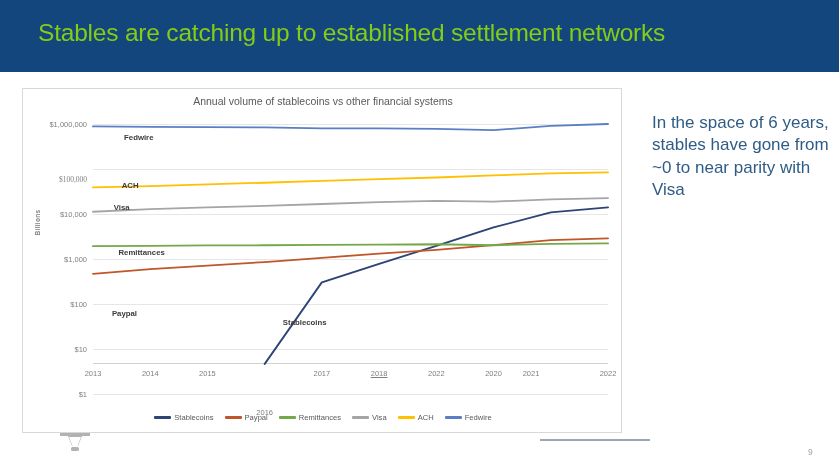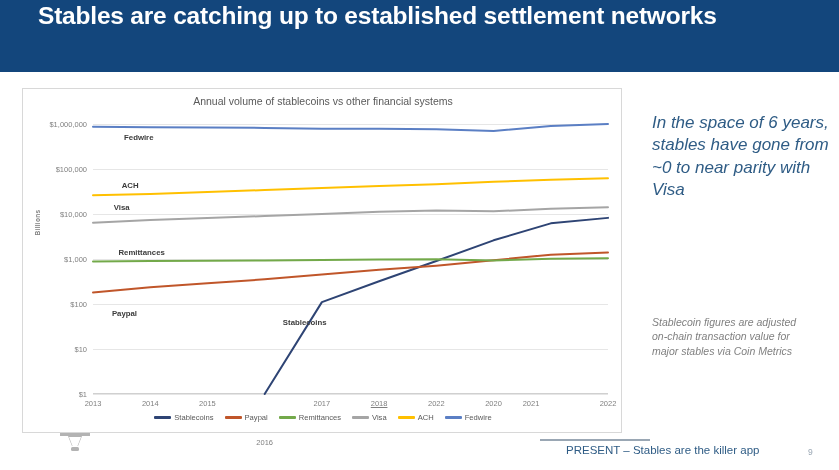--- a/index.html
+++ b/index.html
@@ -11,22 +11,22 @@
     position: relative;
   }
   #slide { position: relative; width: 839px; height: 470px; background: #fff; }
 
   
   #title-band {
     position: absolute; left: 0; top: 0; width: 839px; height: 72px;
     background: #13467C;
   }
   #title-text {
-    position: absolute; left: 38px; top: 2px;
-    color: #ffffff; font-size: 24.5px; font-weight: bold;
+    position: absolute; left: 38px; top: 19px;
+    color: #84cc16; font-size: 24.5px; font-weight: normal;
     letter-spacing: -0.2px; white-space: nowrap;
   }
 
   
   #chart-card {
     position: absolute; left: 22px; top: 88px; width: 600px; height: 345px;
     background: #ffffff; border: 1px solid #d8d8d8;
   }
   #chart-title {
     position: absolute; left: 0; top: 6px; width: 600px;
@@ -36,21 +36,21 @@
     position: absolute; left: -16px; top: 130px;
     width: 60px; text-align: center;
     transform: rotate(-90deg);
     font-size: 6.5px; color: #808080; font-weight: bold;
     letter-spacing: .3px;
   }
 
   
   #plot {
     position: absolute;
-    left: 70px; top: 35px; width: 515px; height: 270px;
+    left: 70px; top: 35px; width: 515px; height: 240px;
   }
   .gridline {
     position: absolute; left: 0; width: 100%; height: 1px;
     background: #e6e6e6;
   }
   .ytick {
     position: absolute; right: 100%; margin-right: 6px;
     transform: translateY(-50%);
     font-size: 7.5px; color: #7f7f7f; white-space: nowrap;
   }
@@ -75,21 +75,21 @@
     position: absolute; left: 0; bottom: 10px; width: 600px;
     display: flex; justify-content: center; align-items: center; gap: 11px;
   }
   .legend-item { display: flex; align-items: center; gap: 3px; }
   .legend-swatch { display: block; width: 17px; height: 2.4px; border-radius: 1px; }
   .legend-label { font-size: 7.6px; color: #595959; white-space: nowrap; }
 
   
   #callout {
     position: absolute; left: 652px; top: 112px; width: 180px;
-    font-size: 17px; line-height: 1.32; color: #2F5C85; font-style: italic;
+    font-size: 17px; line-height: 1.32; color: #2F5C85;
   }
   #footnote {
     position: absolute; left: 652px; top: 315px; width: 160px;
     font-size: 10.5px; line-height: 1.38; color: #808080; font-style: italic;
   }
 
   
   #footer-rule {
     position: absolute; left: 540px; top: 439px; width: 110px; height: 2px;
     background: #9aa7b4;
@@ -125,21 +125,21 @@
           <div class="gridline" style="top: 0px;"></div>
           <div class="gridline" style="top: 45px;"></div>
           <div class="gridline" style="top: 90px;"></div>
           <div class="gridline" style="top: 135px;"></div>
           <div class="gridline" style="top: 180px;"></div>
           <div class="gridline" style="top: 225px;"></div>
           <div class="gridline" style="top: 270px;"></div>
         </div>
       <div id="yticks">
           <div class="ytick" style="top: 0px;">$1,000,000</div>
-          <div class="ytick" style="top: 45px;">$100,000</div>
+          <div class="ytick" style="top: 55px; font-family: Liberation Serif, serif;">$100,000</div>
           <div class="ytick" style="top: 90px;">$10,000</div>
           <div class="ytick" style="top: 135px;">$1,000</div>
           <div class="ytick" style="top: 180px;">$100</div>
           <div class="ytick" style="top: 225px;">$10</div>
           <div class="ytick" style="top: 270px;">$1</div>
         </div>
       <div id="xaxis-line"></div>
       <div id="xticks">
           <div class="xtick" style="left: 0px; text-align: right;">2013</div>
           <div class="xtick" style="left: 57.2222px;">2014</div>
@@ -192,24 +192,22 @@
           <span class="legend-label">ACH</span>
         </div>
         <div class="legend-item">
           <span class="legend-swatch" style="background: rgb(91, 127, 196);"></span>
           <span class="legend-label">Fedwire</span>
         </div>
       </div>
   </div>
 
   <div id="callout">In the space of 6 years, stables have gone from ~0 to near parity with Visa</div>
-  <div id="footnote">Stablecoin figures are adjusted on-chain transaction value for major stables via Coin Metrics</div>
 
   <div id="footer-rule"></div>
-  <div id="footer-text">PRESENT – Stables are the killer app</div>
   <div id="page-number">9</div>
 
   <svg id="logo-mark" viewBox="0 0 34 26">
     <path d="M2 3 H32 V6 H24 L20 16 H14 L10 6 H2 Z" fill="#b3b3b3"></path>
     <path d="M11 7 L14.5 16 H19.5 L23 7 Z" fill="#ffffff"></path>
     <rect x="13" y="17" width="8" height="4" rx="1.5" fill="#b3b3b3"></rect>
   </svg>
 
 </div>
 

